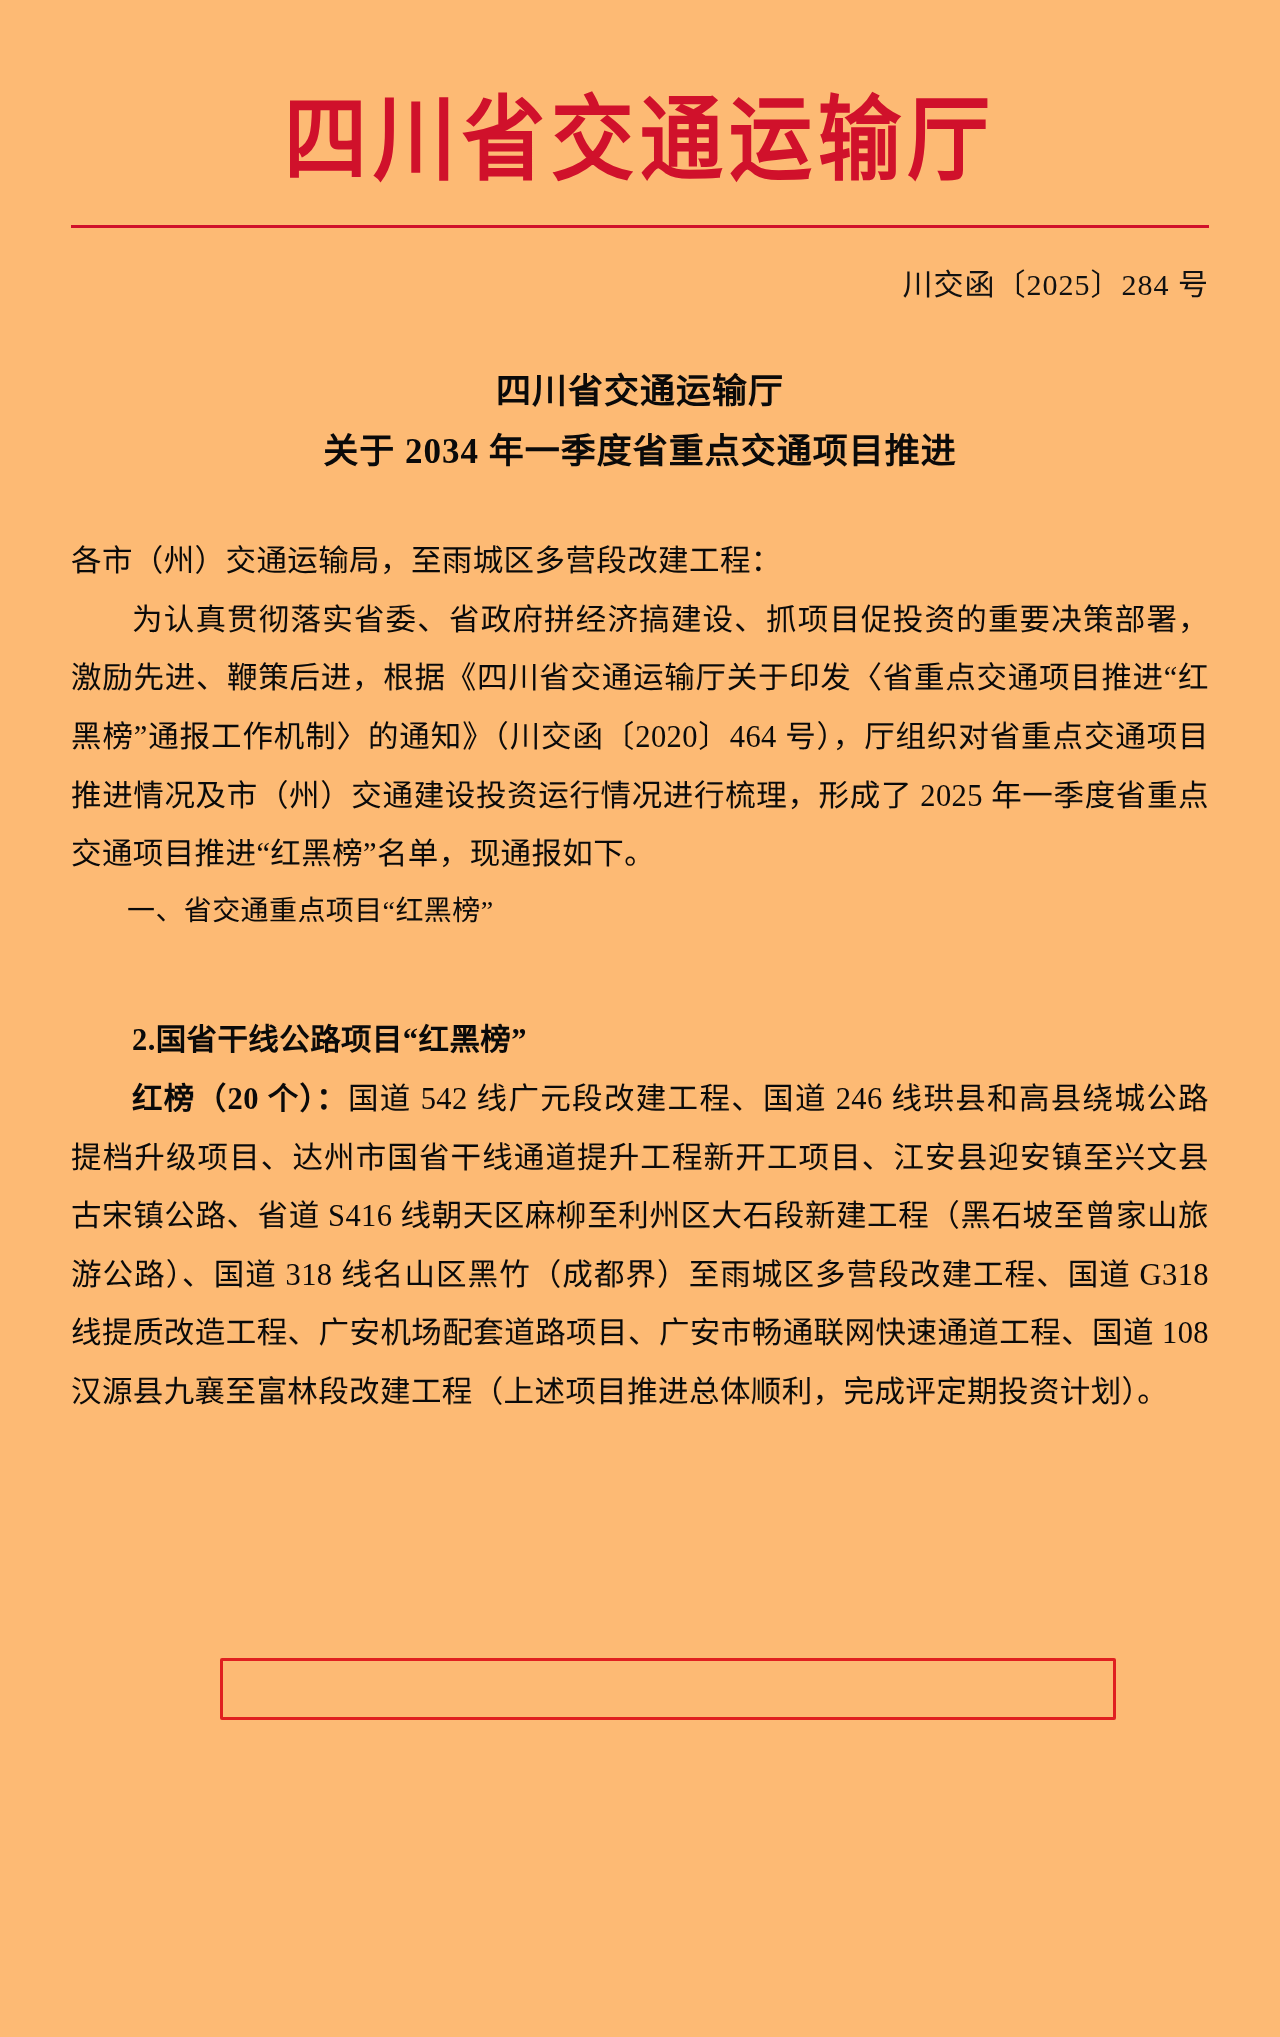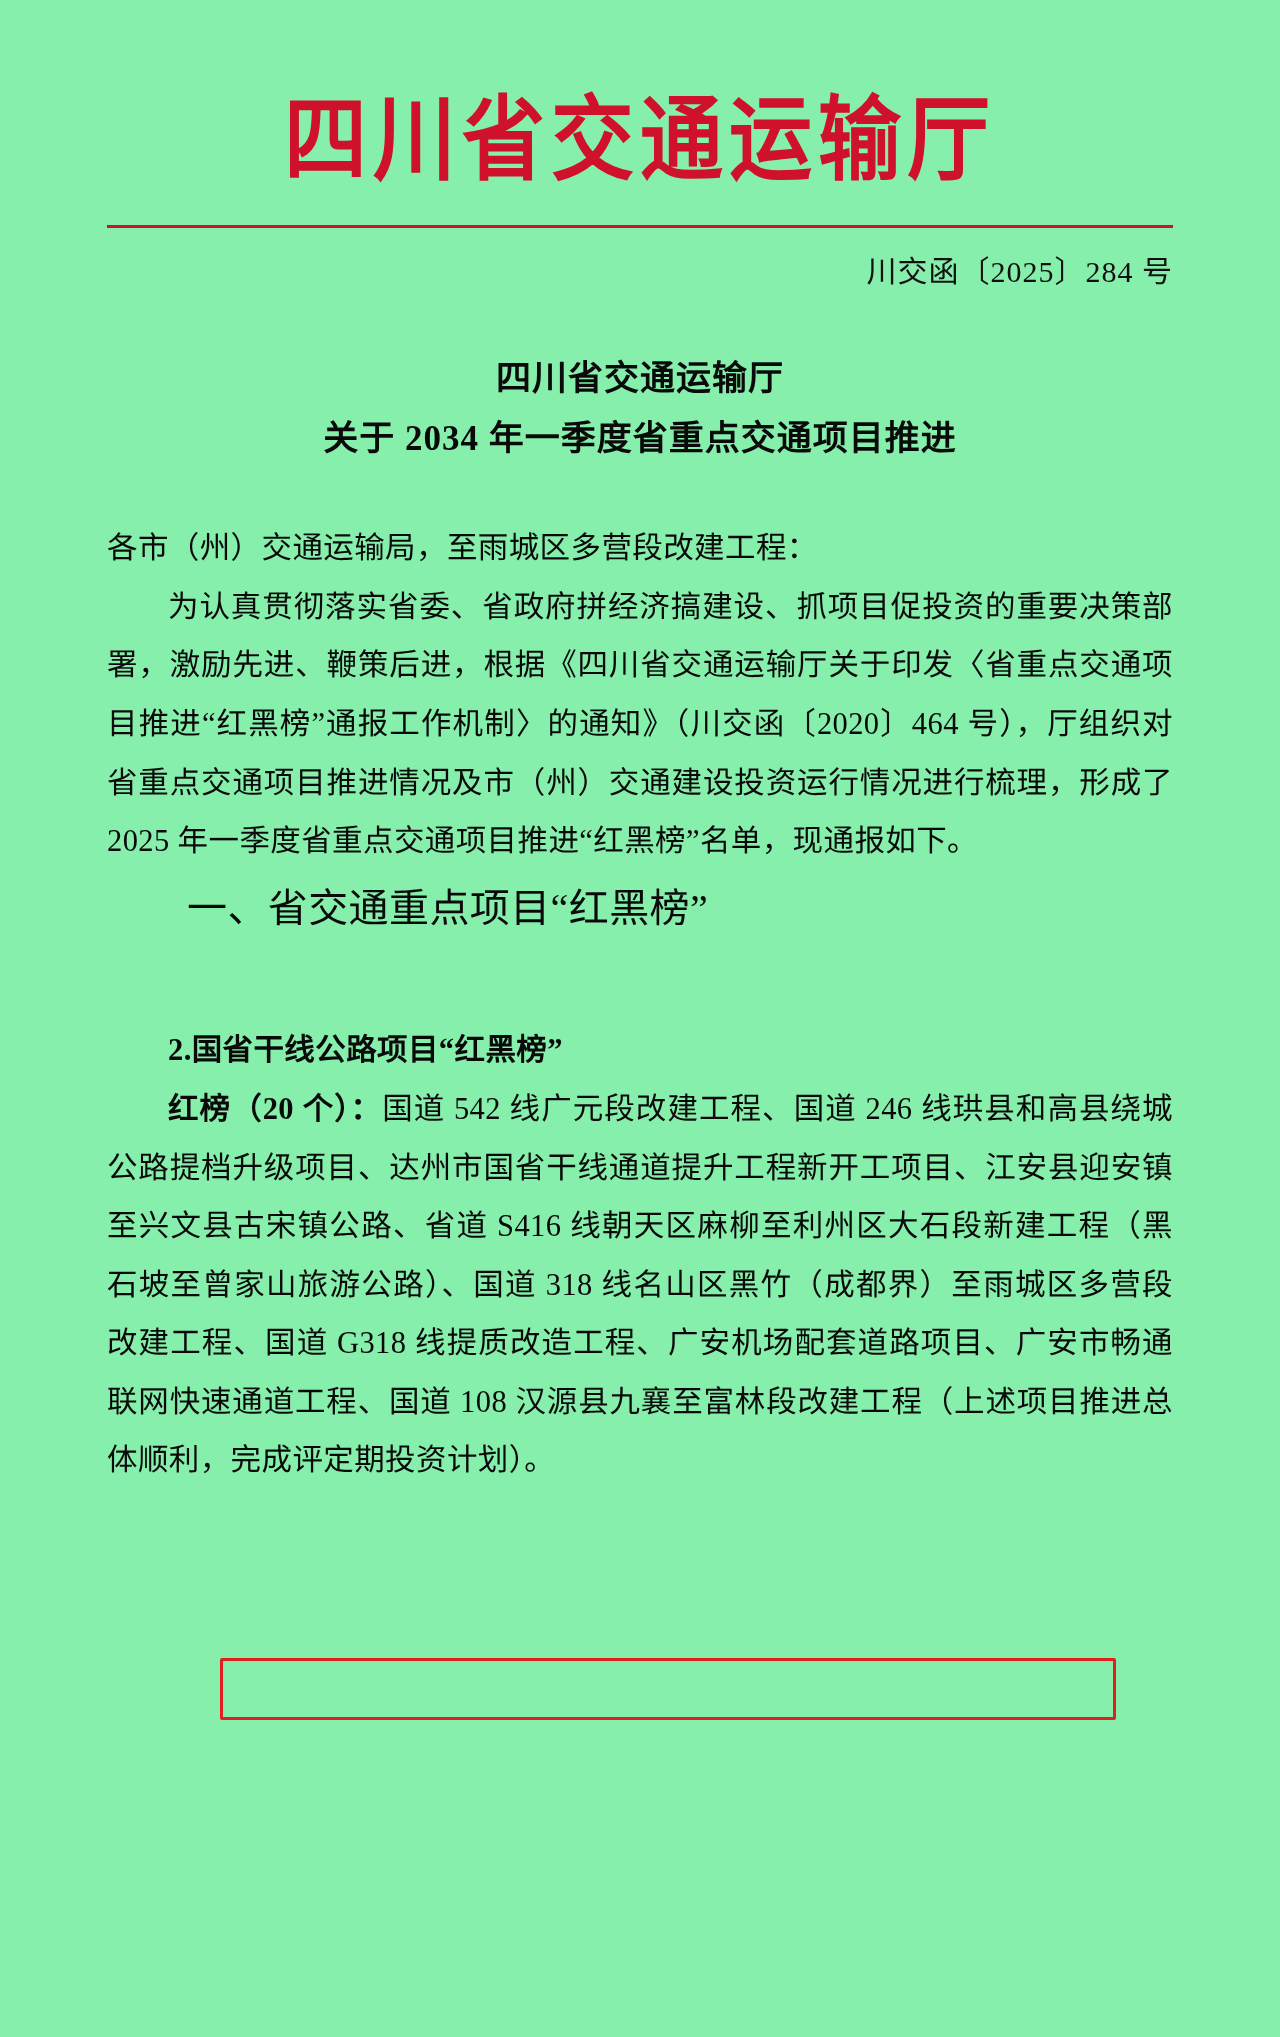--- a/index.html
+++ b/index.html
@@ -12,23 +12,23 @@
     height: 2037px;
     font-family: "Liberation Serif", "DejaVu Serif", serif;
     color: #0a0a0a;
     overflow: hidden;
   }
 
   .page {
     position: relative;
     width: 1280px;
     height: 2037px;
-    background: #86efac;
+    background: #fdba74;
     box-sizing: border-box;
-    padding: 0 107px;
+    padding: 0 71px;
   }
 
   
   .masthead {
     text-align: center;
     padding-top: 95px;
   }
   .masthead-title {
     font-family: "Liberation Serif", "DejaVu Serif", serif;
     font-weight: bold;
@@ -43,21 +43,21 @@
   }
   .masthead-rule {
     margin-top: 47px;
     height: 3px;
     background: #d0112b;
     width: 100%;
   }
 
   
   .doc-number {
-    margin-top: 19px;
+    margin-top: 32px;
     text-align: right;
     font-size: 30px;
     letter-spacing: 1px;
     color: #111;
   }
 
   
   .title-block {
     margin-top: 58px;
     text-align: center;
@@ -77,21 +77,21 @@
     text-align: justify;
     text-justify: inter-ideograph;
     letter-spacing: 0.4px;
     color: #0a0a0a;
   }
   .para { margin: 0; }
   .indent2 { text-indent: 2em; }
   .section-heading {
     margin: 0;
     text-indent: 2em;
-    font-size: 40px;
+    font-size: 28px;
     font-weight: normal;
   }
   .sub-heading {
     margin: 0;
     text-indent: 2em;
     font-weight: bold;
   }
   .bold { font-weight: bold; }
 
   .gap-large { height: 74px; }

